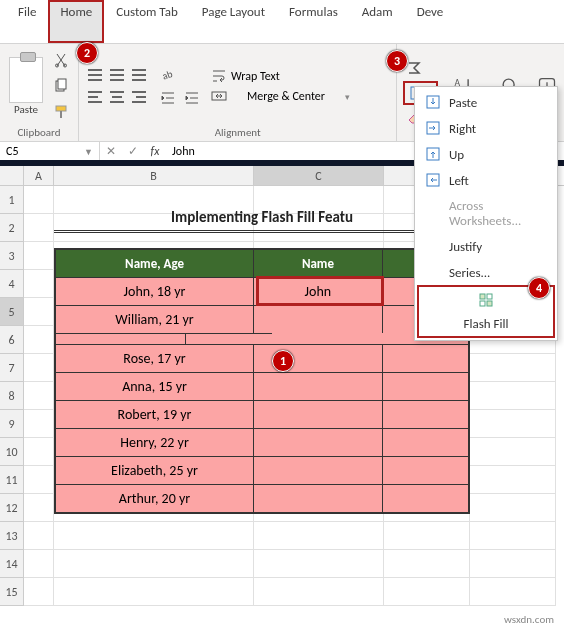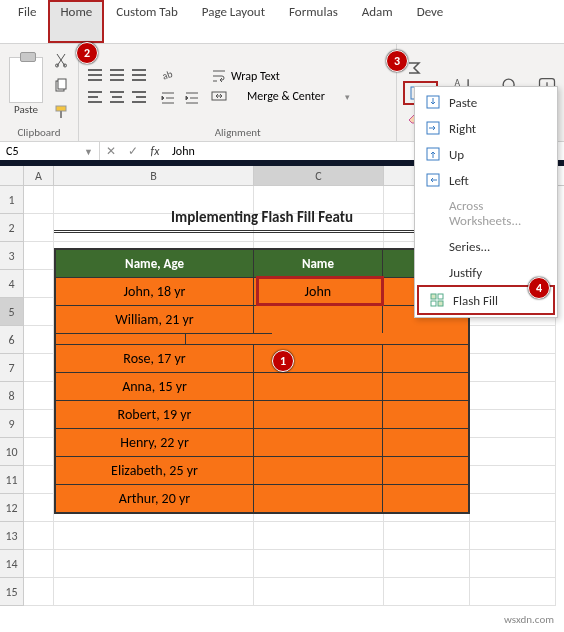--- a/index.html
+++ b/index.html
@@ -28,21 +28,21 @@
   .align-cell div { width:14px; height:12px; display:flex; flex-direction:column; justify-content:space-between; }
   .align-cell div span { height:2px; background:#666; display:block; }
 
   .fill-btn { border: 2px solid #b02020; padding: 2px 4px; display: flex; align-items: center; gap: 2px; }
   .fill-btn svg { width: 16px; height: 16px; }
 
   
   .dropdown { position: absolute; top: 86px; left: 414px; width: 144px; background: #fff; border: 1px solid #c6c6c6; box-shadow: 2px 2px 6px rgba(0,0,0,0.2); z-index: 10; padding: 2px 0; }
   .dropdown-item { display: flex; align-items: center; gap: 8px; padding: 5px 10px; font-size: 13px; color: #333; cursor: pointer; }
   .dropdown-item.disabled { color: #a0a0a0; cursor: default; }
-  .dropdown-item.flash-hl { border: 2px solid #b02020; margin: 0 2px; }
+  .dropdown-item.flash-hl { border: 2px solid #b02020; margin: 0 2px; flex-direction: column; }
   .dd-icon { width: 16px; height: 16px; flex-shrink: 0; display:flex; align-items:center; justify-content:center; }
   .dd-icon svg { width:14px; height:14px; }
 
   
   .formula-row { display: flex; height: 24px; border-bottom: 6px solid #0f172a; background: #fff; }
   .name-box { width: 100px; border-right: 1px solid #d4d4d4; padding: 2px 6px; font-size: 12px; display:flex; align-items:center; justify-content:space-between; }
   .name-box .tri { font-size:9px; color:#888; }
   .fx-group { display:flex; align-items:center; }
   .fx-btn { width: 22px; text-align:center; color:#888; font-size:12px; }
   .formula-input { flex:1; padding: 2px 6px; font-size: 12px; border:none; outline:none; }
@@ -56,21 +56,21 @@
   .col-h.active { background:#d2d2d2; }
   .rows { }
   .row { display:flex; height:28px; }
   .row-h { width:24px; border-right:1px solid #ccc; border-bottom:1px solid #ccc; background:#f1f1f1; display:flex; align-items:center; justify-content:center; font-size:12px; color:#555; }
   .cell { border-right:1px solid #e0e0e0; border-bottom:1px solid #e0e0e0; }
   .c-A { width:30px; } .c-B { width:200px; } .c-C { width:130px; } .c-D { width:86px; } .c-E { width:86px; }
 
   .data-table { position:absolute; top:82px; left:54px; border:2px solid #333; width:416px; }
   .dt-head { display:flex; background:#3d6b2e; color:#fff; font-weight:600; }
   .dt-head div { text-align:center; padding:6px 0; border-right:1px solid #333; }
-  .dt-body .dt-row { display:flex; background:#f97316; }
+  .dt-body .dt-row { display:flex; background:#fca5a5; }
   .dt-row div { padding:5px 8px; text-align:center; border-right:1px solid #333; border-top:1px solid #333; font-size:14px; }
   .dt-c1 { width:200px; } .dt-c2 { width:130px; } .dt-c3 { width:86px; }
   .dt-head .dt-c3, .dt-row .dt-c3 { border-right:none; }
   .cell-sel { border:3px solid #b02020; position:absolute; top:110px; left:256px; width:128px; height:30px; pointer-events:none; }
   .title-row { position:absolute; top:42px; left:54px; width:416px; text-align:center; font-weight:600; font-size:15px; color:#222; border-bottom:3px double #333; padding-bottom:4px; }
 
   
   .callout { position:absolute; width:22px; height:22px; border-radius:50%; background:#c00000; color:#fff; display:flex; align-items:center; justify-content:center; font-weight:700; font-size:12px; border:1px solid #fff; box-shadow:0 0 2px #000; z-index:20; }
   .co1 { top:350px; left:272px; } .co2 { top:42px; left:76px; } .co3 { top:50px; left:386px; } .co4 { top:277px; left:528px; }
 
@@ -290,25 +290,25 @@
         </svg>
       </span>
     <span>Left</span>
   </div>
   <div class="dropdown-item disabled">
     <span class="dd-icon"></span>
     <span>Across Worksheets...</span>
   </div>
   <div class="dropdown-item">
     <span class="dd-icon"></span>
-    <span>Series...</span>
+    <span>Justify</span>
   </div>
   <div class="dropdown-item">
     <span class="dd-icon"></span>
-    <span>Justify</span>
+    <span>Series...</span>
   </div>
   <div class="dropdown-item flash-hl">
     <span class="dd-icon">
         <svg viewBox="0 0 14 14">
           <rect x="1" y="1" width="5" height="5" fill="#d5e6c4" stroke="#5a8"></rect>
           <rect x="8" y="1" width="5" height="5" fill="none" stroke="#5a8"></rect>
           <rect x="1" y="8" width="5" height="5" fill="none" stroke="#5a8"></rect>
           <rect x="8" y="8" width="5" height="5" fill="#d5e6c4" stroke="#5a8"></rect>
         </svg>
       </span>

